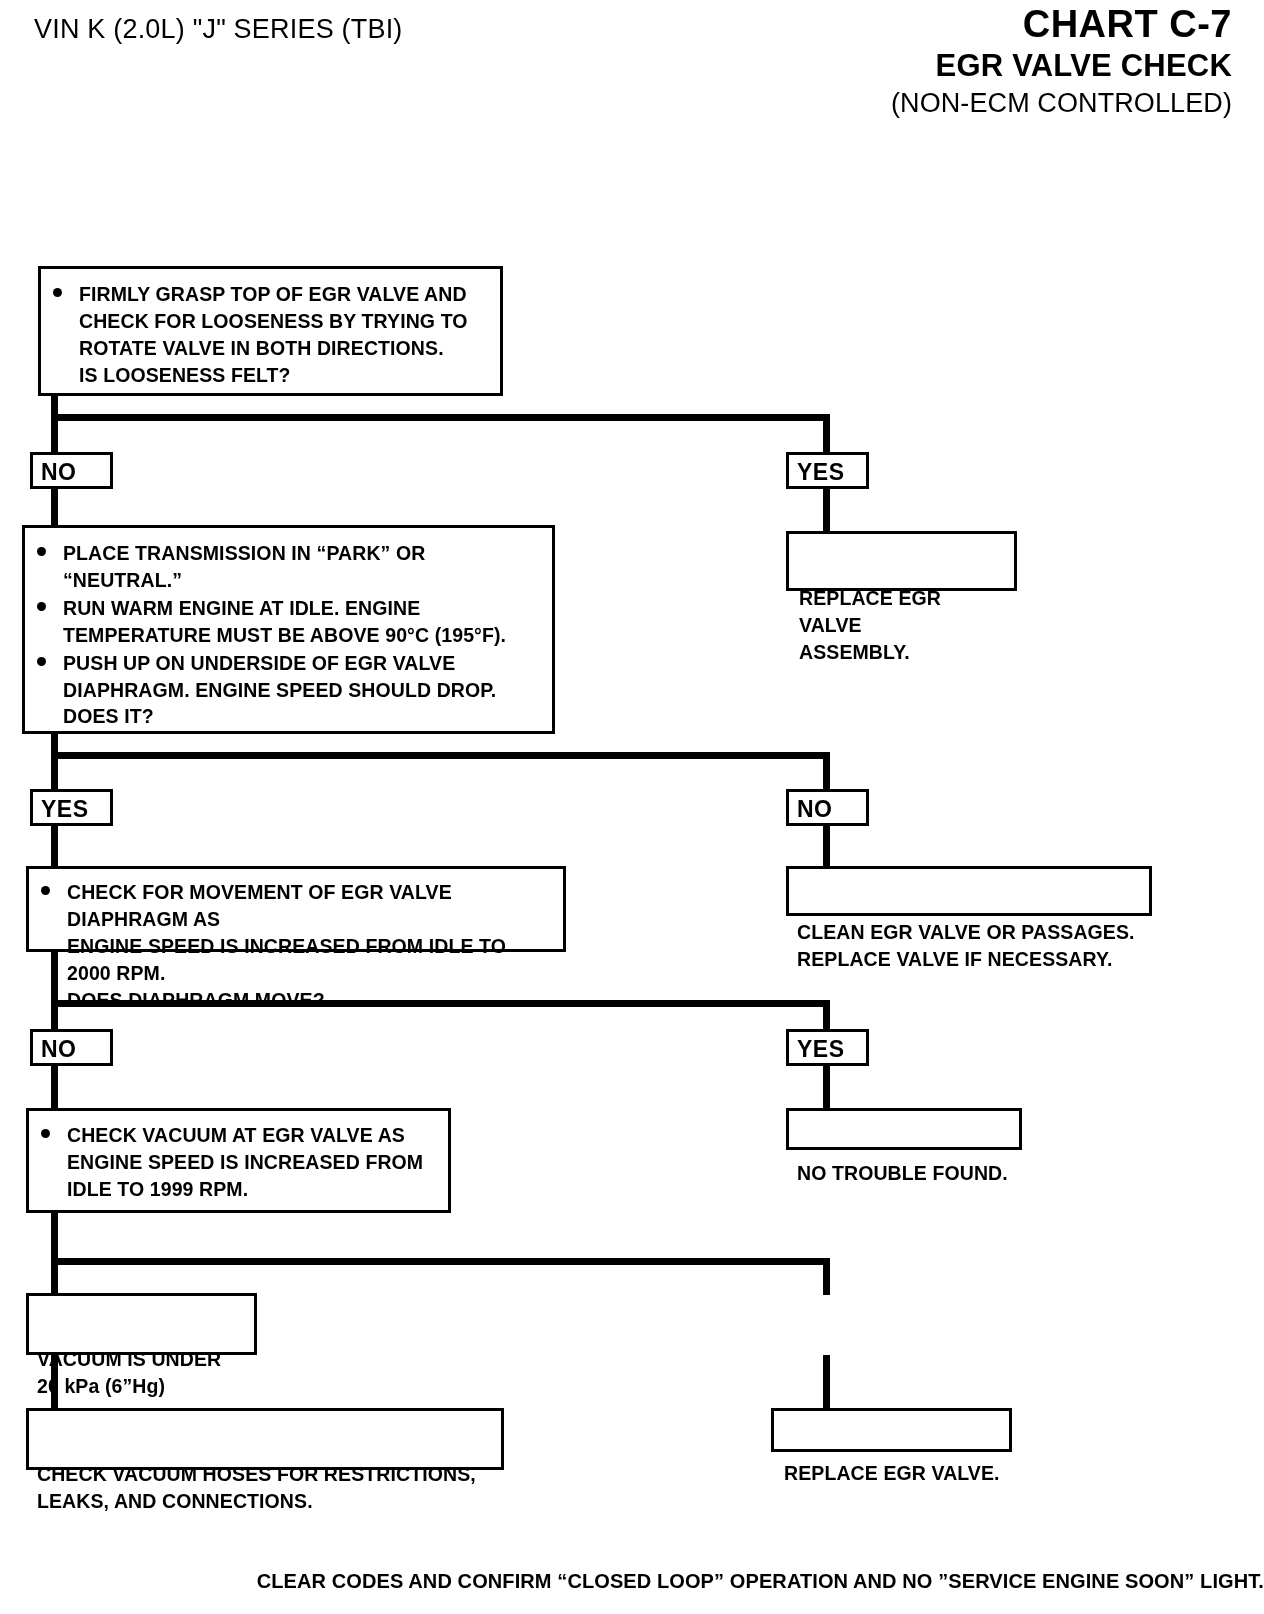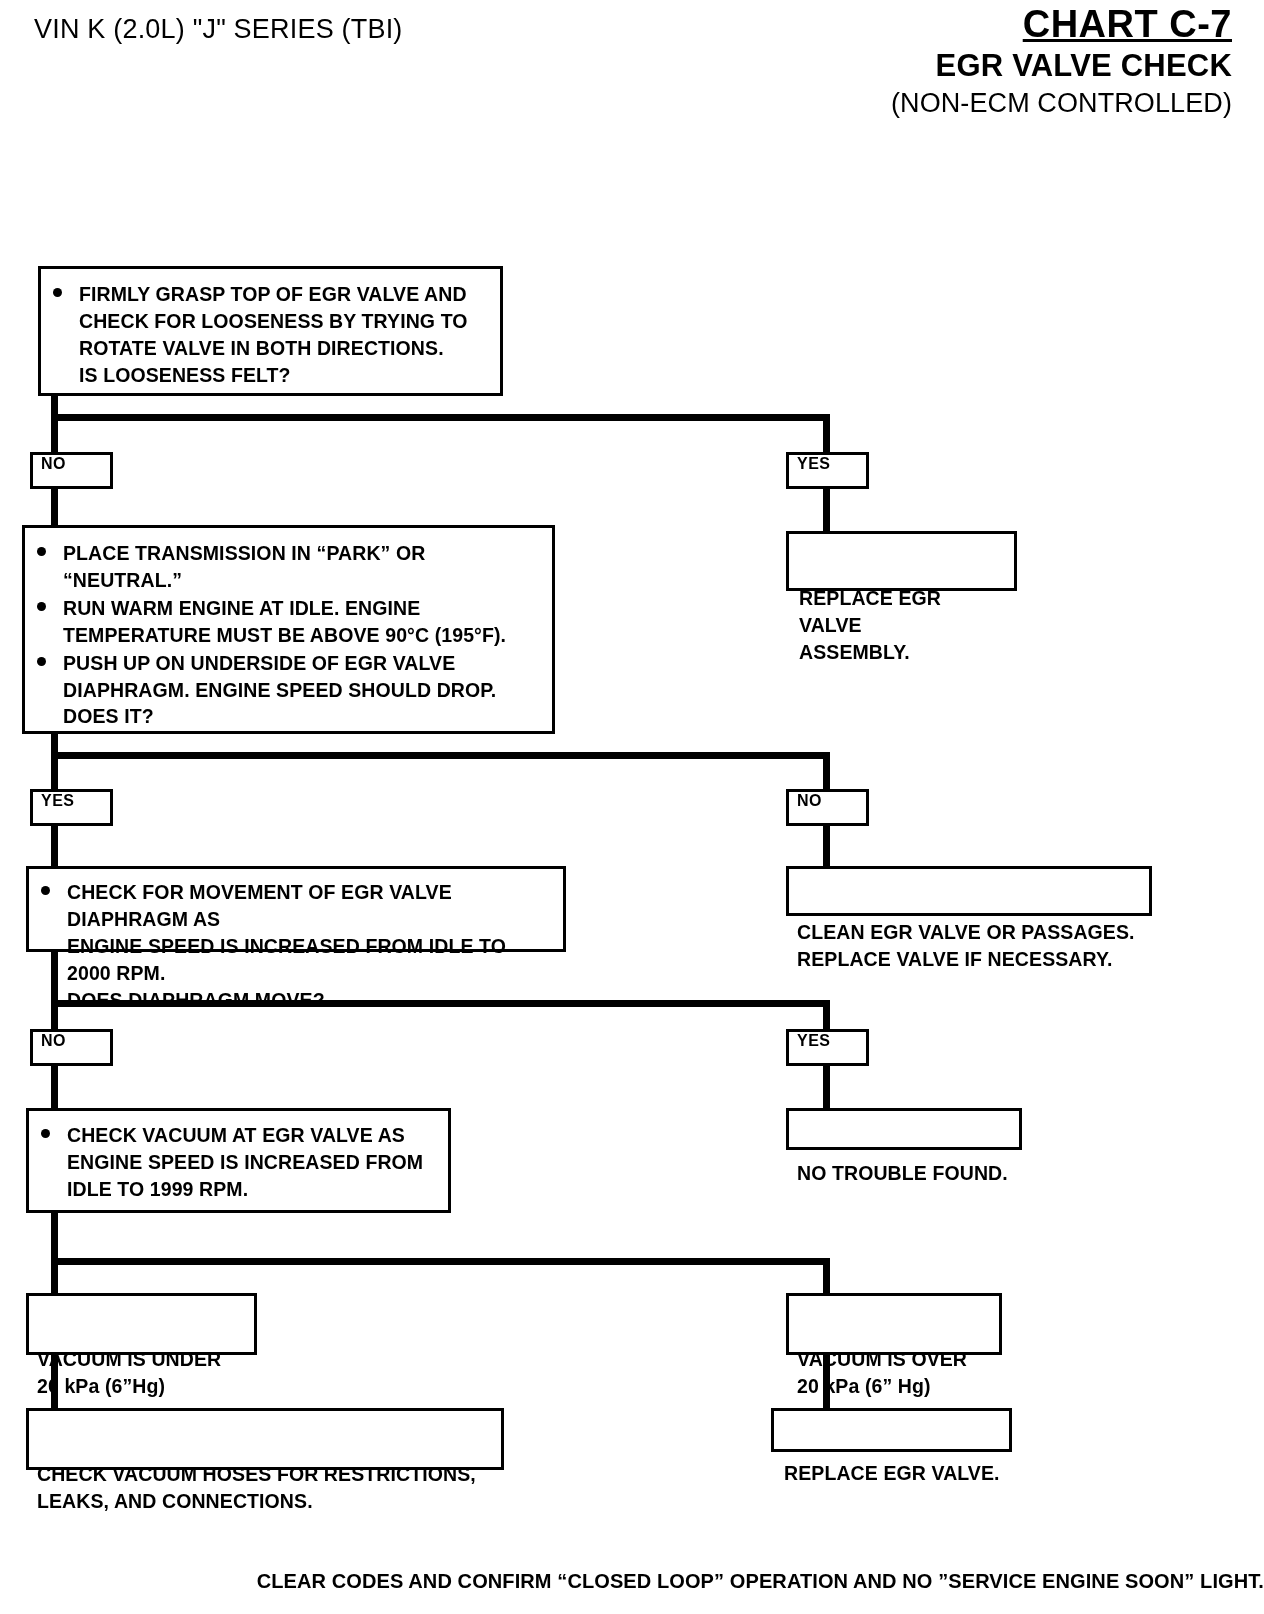--- a/index.html
+++ b/index.html
@@ -23,21 +23,20 @@
     font-size:27px; letter-spacing:.2px;
     white-space:nowrap;
   }
   .hdr-right{
     position:absolute; right:32px; top:4px;
     text-align:right;
   }
   .hdr-chart{
     font-size:38px; font-weight:bold; letter-spacing:.5px;
     line-height:1.08;
-    text-decoration:underline;
   }
   .hdr-title{
     font-size:31px; font-weight:bold; letter-spacing:.2px;
     line-height:1.25; margin-top:2px;
   }
   .hdr-sub{
     font-size:27px; font-weight:normal; letter-spacing:.1px;
     line-height:1.25; margin-top:1px;
   }
 
@@ -78,25 +77,25 @@
     background:#000;
     border-radius:50%;
   }
 
   
   .tag{
     position:absolute;
     border:3px solid #000;
     background:#fff;
     box-sizing:border-box;
-    font-size:16px;
+    font-size:23px;
     font-weight:bold;
     letter-spacing:.5px;
     display:flex;
-    align-items:flex-start;
+    align-items:flex-end;
     padding-left:8px;
     z-index:4;
   }
 
   
   .ln{
     position:absolute;
     background:#000;
     z-index:1;
   }
@@ -223,24 +222,20 @@
       <li>CHECK VACUUM AT EGR VALVE AS
 ENGINE SPEED IS INCREASED FROM
 IDLE TO 1999 RPM.</li>
     </ul>
   </div>
 
   <div class="box" style="left:26px; top:1293px; width:231px; height:62px; padding:9px 6px 6px 8px;">
     <div class="txt">VACUUM IS UNDER
 20 kPa (6”Hg)</div>
   </div>
-  <div class="box" style="left:786px; top:1293px; width:216px; height:62px; padding:9px 6px 6px 8px;">
-    <div class="txt">VACUUM IS  OVER
-20 kPa (6” Hg)</div>
-  </div>
 
   <div class="box" style="left:26px; top:1408px; width:478px; height:62px; padding:9px 6px 6px 8px;">
     <div class="txt">CHECK VACUUM HOSES FOR RESTRICTIONS,
 LEAKS, AND CONNECTIONS.</div>
   </div>
   <div class="box" style="left:771px; top:1408px; width:241px; height:44px; padding:8px 6px 4px 10px;">
     <div class="txt">REPLACE EGR VALVE.</div>
   </div>
 
   <div class="footer">CLEAR CODES AND CONFIRM “CLOSED LOOP” OPERATION AND NO ”SERVICE ENGINE SOON” LIGHT.</div>

